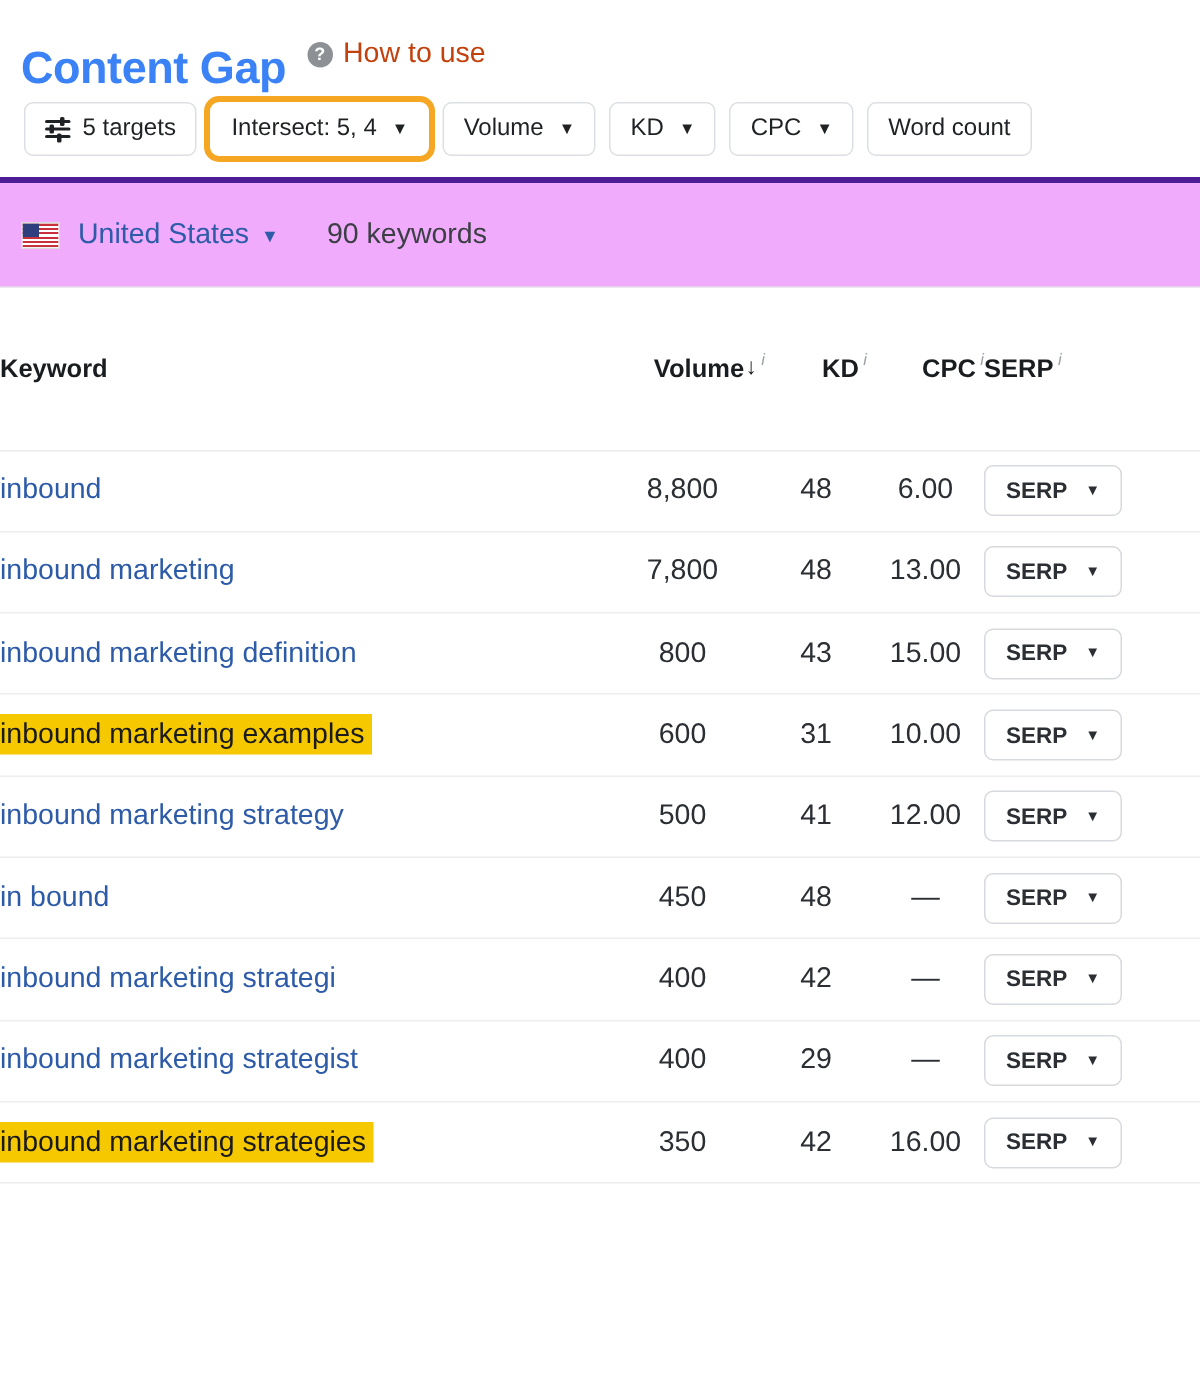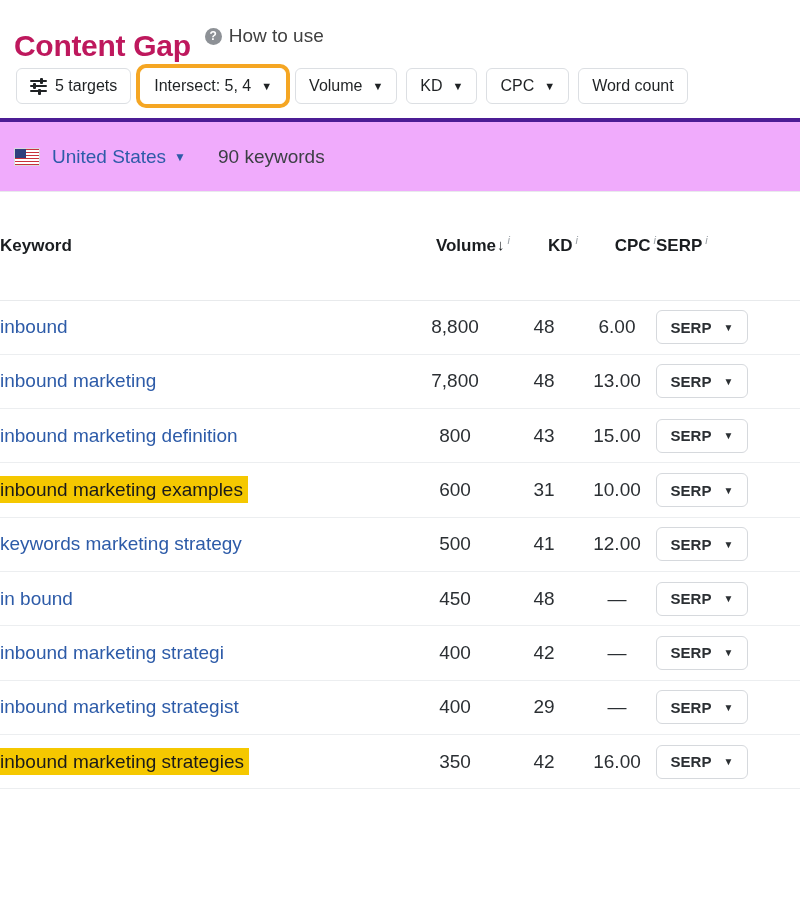--- a/index.html
+++ b/index.html
@@ -18,21 +18,21 @@
   
   .title-row {
     display: flex;
     align-items: center;
     padding: 16px 0 0 14px;
     height: 56px;
   }
   .page-title {
     font-size: 30px;
     font-weight: bold;
-    color: #be185d;
+    color: #3b82f6;
     letter-spacing: -0.3px;
     margin-top: 19px;
   }
   .howto {
     display: flex;
     align-items: center;
     margin-left: 14px;
     gap: 7px;
     cursor: pointer;
   }
@@ -43,21 +43,21 @@
     color: #ffffff;
     font-size: 12px;
     font-weight: bold;
     display: flex;
     align-items: center;
     justify-content: center;
     line-height: 1;
   }
   .howto-label {
     font-size: 19px;
-    color: #404040;
+    color: #c2410c;
   }
 
   
   .toolbar {
     display: flex;
     align-items: center;
     gap: 9px;
     padding: 10px 0 12px 16px;
     height: 62px;
     white-space: nowrap;
@@ -399,21 +399,21 @@
           <td class="kw-cell"><span class="kw-link hl">inbound marketing examples</span></td>
           <td class="num">600</td>
           <td class="num">31</td>
           <td class="num">10.00</td>
           <td class="serp-cell"><span class="serp-btn">
               <span>SERP</span>
               <span class="caret">▼</span>
             </span></td>
         </tr>
         <tr>
-          <td class="kw-cell"><span class="kw-link">keywords marketing strategy</span></td>
+          <td class="kw-cell"><span class="kw-link">inbound marketing strategy</span></td>
           <td class="num">500</td>
           <td class="num">41</td>
           <td class="num">12.00</td>
           <td class="serp-cell"><span class="serp-btn">
               <span>SERP</span>
               <span class="caret">▼</span>
             </span></td>
         </tr>
         <tr>
           <td class="kw-cell"><span class="kw-link">in bound</span></td>

